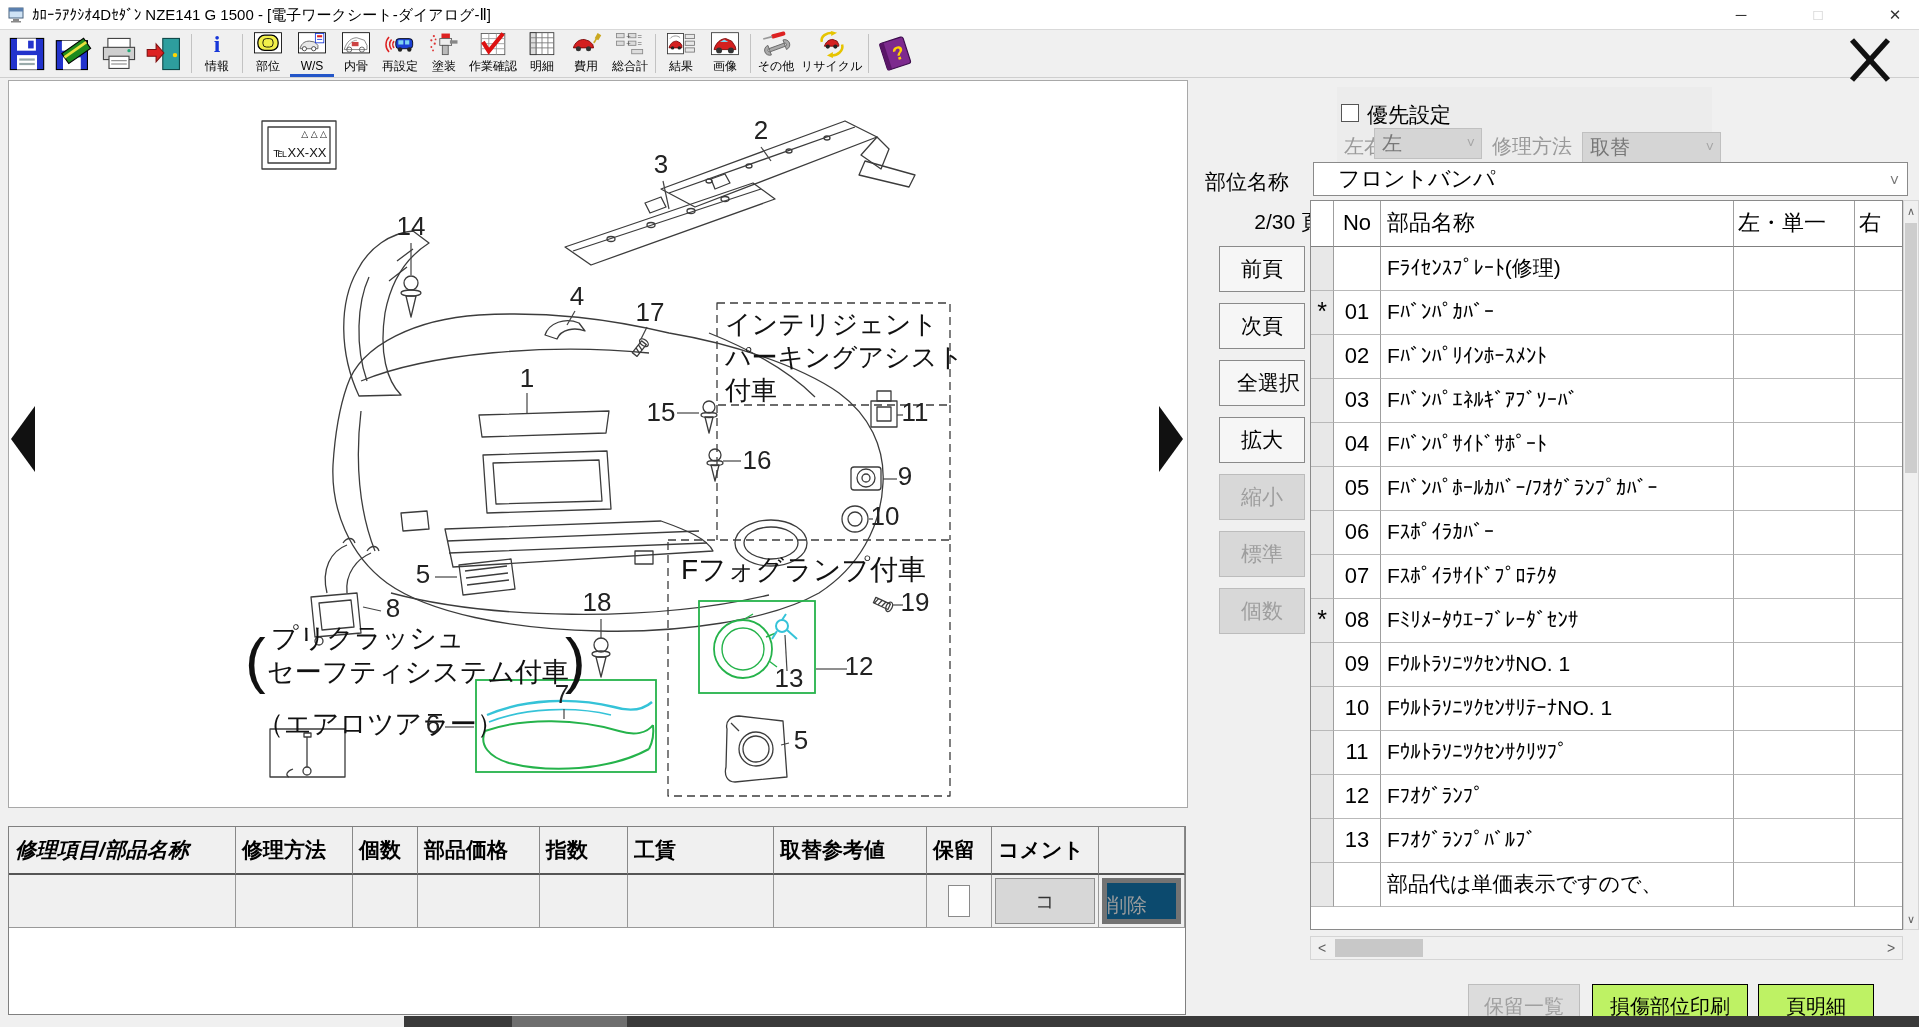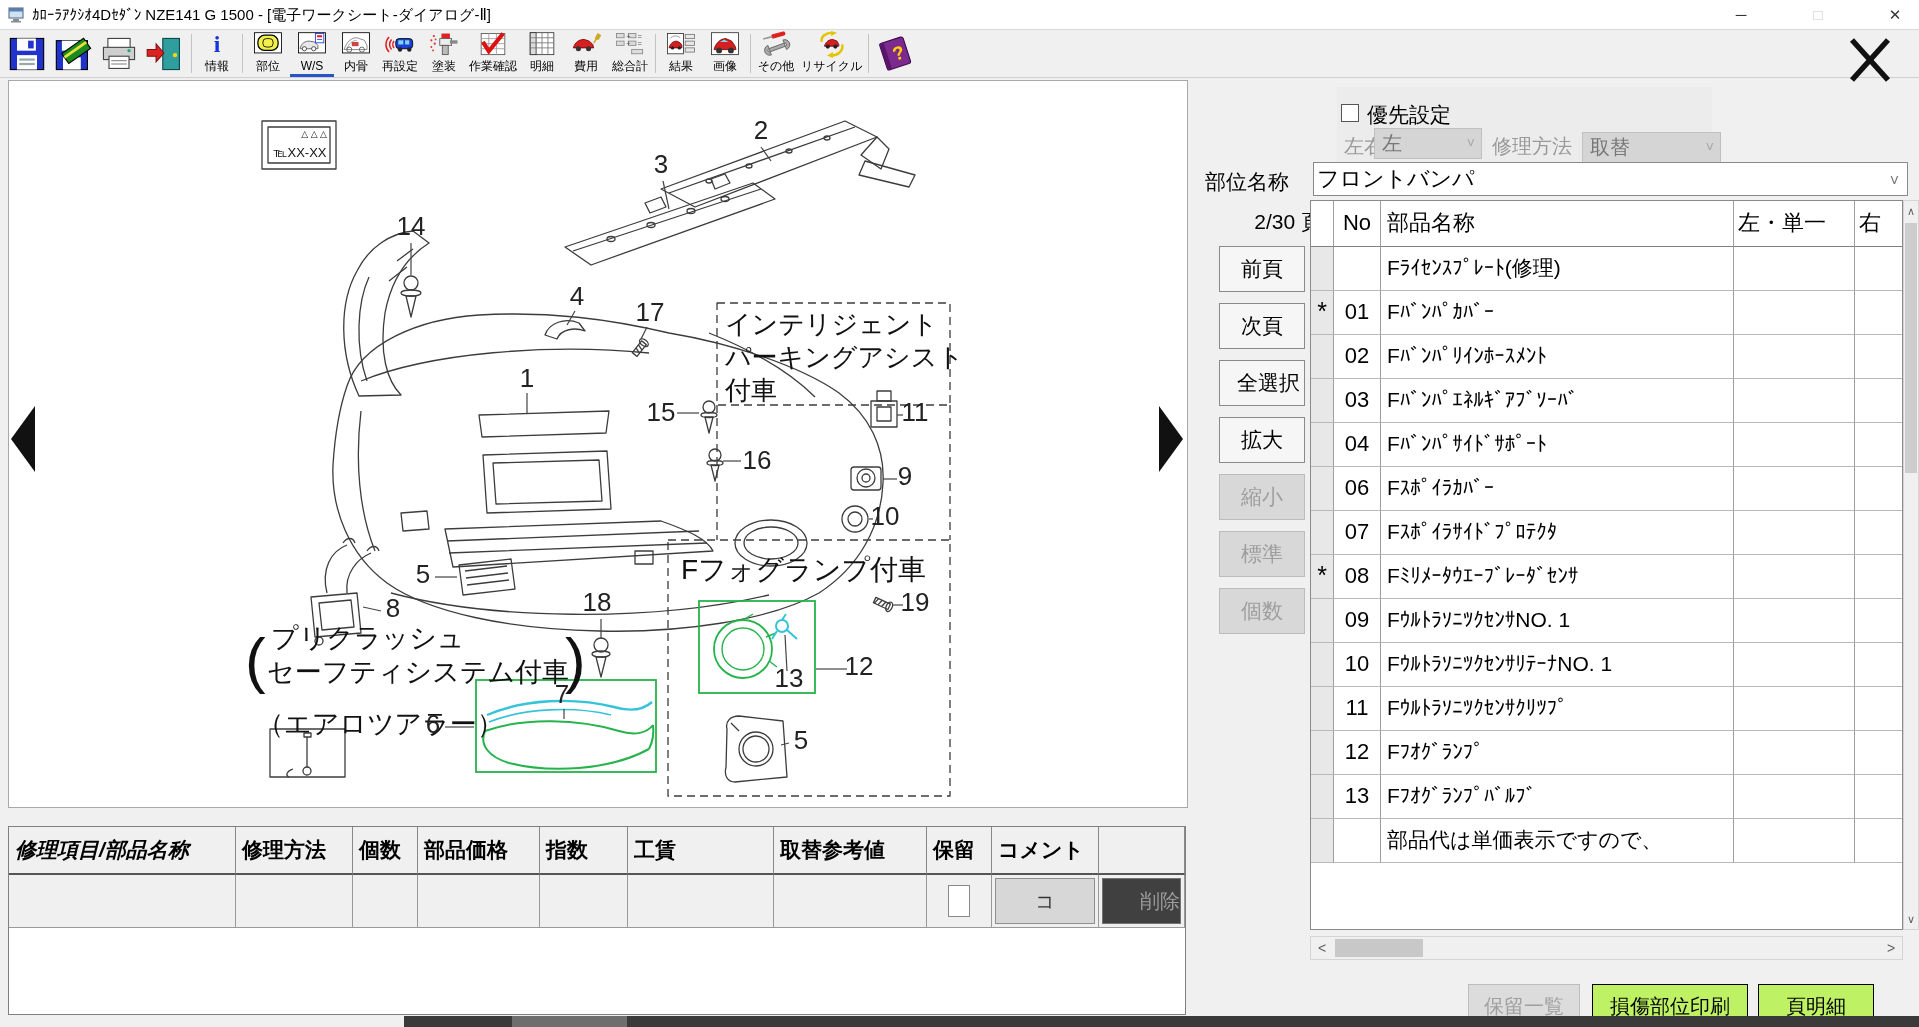--- a/index.html
+++ b/index.html
@@ -41,38 +41,38 @@
   .bt-head .bt-cell { height:48px; background:#f0f0f0; border-right:1px solid #888;
                       border-bottom:2px solid #555; font-weight:bold; font-size:21px;
                       line-height:46px; padding-left:6px; overflow:hidden; white-space:nowrap; }
   .bt-data .bt-cell { height:53px; background:#f0f0f0; border-right:1px solid #999;
                       border-bottom:1px solid #999; position:relative; }
   .hold-checkbox { position:absolute; left:50%; top:50%; transform:translate(-50%,-50%);
                    width:22px; height:32px; background:#fff; border:1px solid #8a8a8a; }
   .btn-ko { position:absolute; left:3px; top:3px; right:3px; bottom:3px; background:#d7d7d7;
             border:1px solid #8f8f8f; font-size:19px; color:#333; text-align:center;
             line-height:45px; }
-  .btn-del { position:absolute; left:3px; top:3px; right:3px; bottom:3px; background:#404040;
-             border:1px solid #737373; font-size:20px; color:#9d9d9d; text-align:right;
+  .btn-del { position:absolute; left:3px; top:3px; right:3px; bottom:3px; background:#0c4a6e;
+             border:5px solid #737373; font-size:20px; color:#9d9d9d; text-align:left;
              line-height:45px; }
 
   
   .dlg-close { position:absolute; left:1842px; top:34px; width:56px; height:52px; }
   .prio-box { position:absolute; left:1337px; top:87px; width:375px; height:80px; background:#ececec; }
   .prio-check { position:absolute; left:1341px; top:104px; width:18px; height:18px;
                 background:#fff; border:1px solid #555; }
   .prio-label { position:absolute; left:1367px; top:101px; font-size:21px; }
   .gray-label { position:absolute; font-size:20px; color:#9a9a9a; }
   .dis-select { position:absolute; height:31px; background:#d5d5d5; border:1px solid #c0c0c0;
                 font-size:20px; color:#777; line-height:29px; padding-left:7px; }
   .dis-select .chev { position:absolute; right:6px; top:0; color:#a5a5a5; font-size:14px; }
   .partname-label { position:absolute; left:1205px; top:168px; font-size:21px; }
   .part-combo { position:absolute; left:1313px; top:162px; width:595px; height:34px;
                 background:#fff; border:1px solid #8a8a8a; font-size:22px; line-height:32px;
-                padding-left:3px; }
+                padding-left:24px; }
   .part-combo .chev { position:absolute; right:8px; top:2px; color:#777; font-size:16px; }
   .page-indicator { position:absolute; left:1222px; top:208px; width:100px; font-size:21px;
                     text-align:right; }
   .nav-btn { position:absolute; left:1219px; width:86px; height:46px; font-size:21px;
              text-align:center; line-height:44px; }
   .nav-btn.on  { background:#f6f6f6; border:1px solid #8a8a8a; color:#000; }
   .nav-btn.off { background:#d8d8d8; border:1px solid #bcbcbc; color:#9e9e9e; }
 
   
   .parts-table { position:absolute; left:1310px; top:200px; width:593px; height:730px;
@@ -693,20 +693,27 @@
       </div>
       <div class="pt-row">
         <div class="pt-c c-gut"></div>
         <div class="pt-c c-no">04</div>
         <div class="pt-c c-name">Fﾊﾞﾝﾊﾟｻｲﾄﾞｻﾎﾟｰﾄ</div>
         <div class="pt-c c-l"></div>
         <div class="pt-c c-r"></div>
       </div>
       <div class="pt-row">
         <div class="pt-c c-gut"></div>
+        <div class="pt-c c-no">05</div>
+        <div class="pt-c c-name">Fﾊﾞﾝﾊﾟﾎｰﾙｶﾊﾞｰ/ﾌｵｸﾞﾗﾝﾌﾟｶﾊﾞｰ</div>
+        <div class="pt-c c-l"></div>
+        <div class="pt-c c-r"></div>
+      </div>
+      <div class="pt-row">
+        <div class="pt-c c-gut"></div>
         <div class="pt-c c-no">06</div>
         <div class="pt-c c-name">Fｽﾎﾟｲﾗｶﾊﾞｰ</div>
         <div class="pt-c c-l"></div>
         <div class="pt-c c-r"></div>
       </div>
       <div class="pt-row">
         <div class="pt-c c-gut"></div>
         <div class="pt-c c-no">07</div>
         <div class="pt-c c-name">Fｽﾎﾟｲﾗｻｲﾄﾞﾌﾟﾛﾃｸﾀ</div>
         <div class="pt-c c-l"></div>

